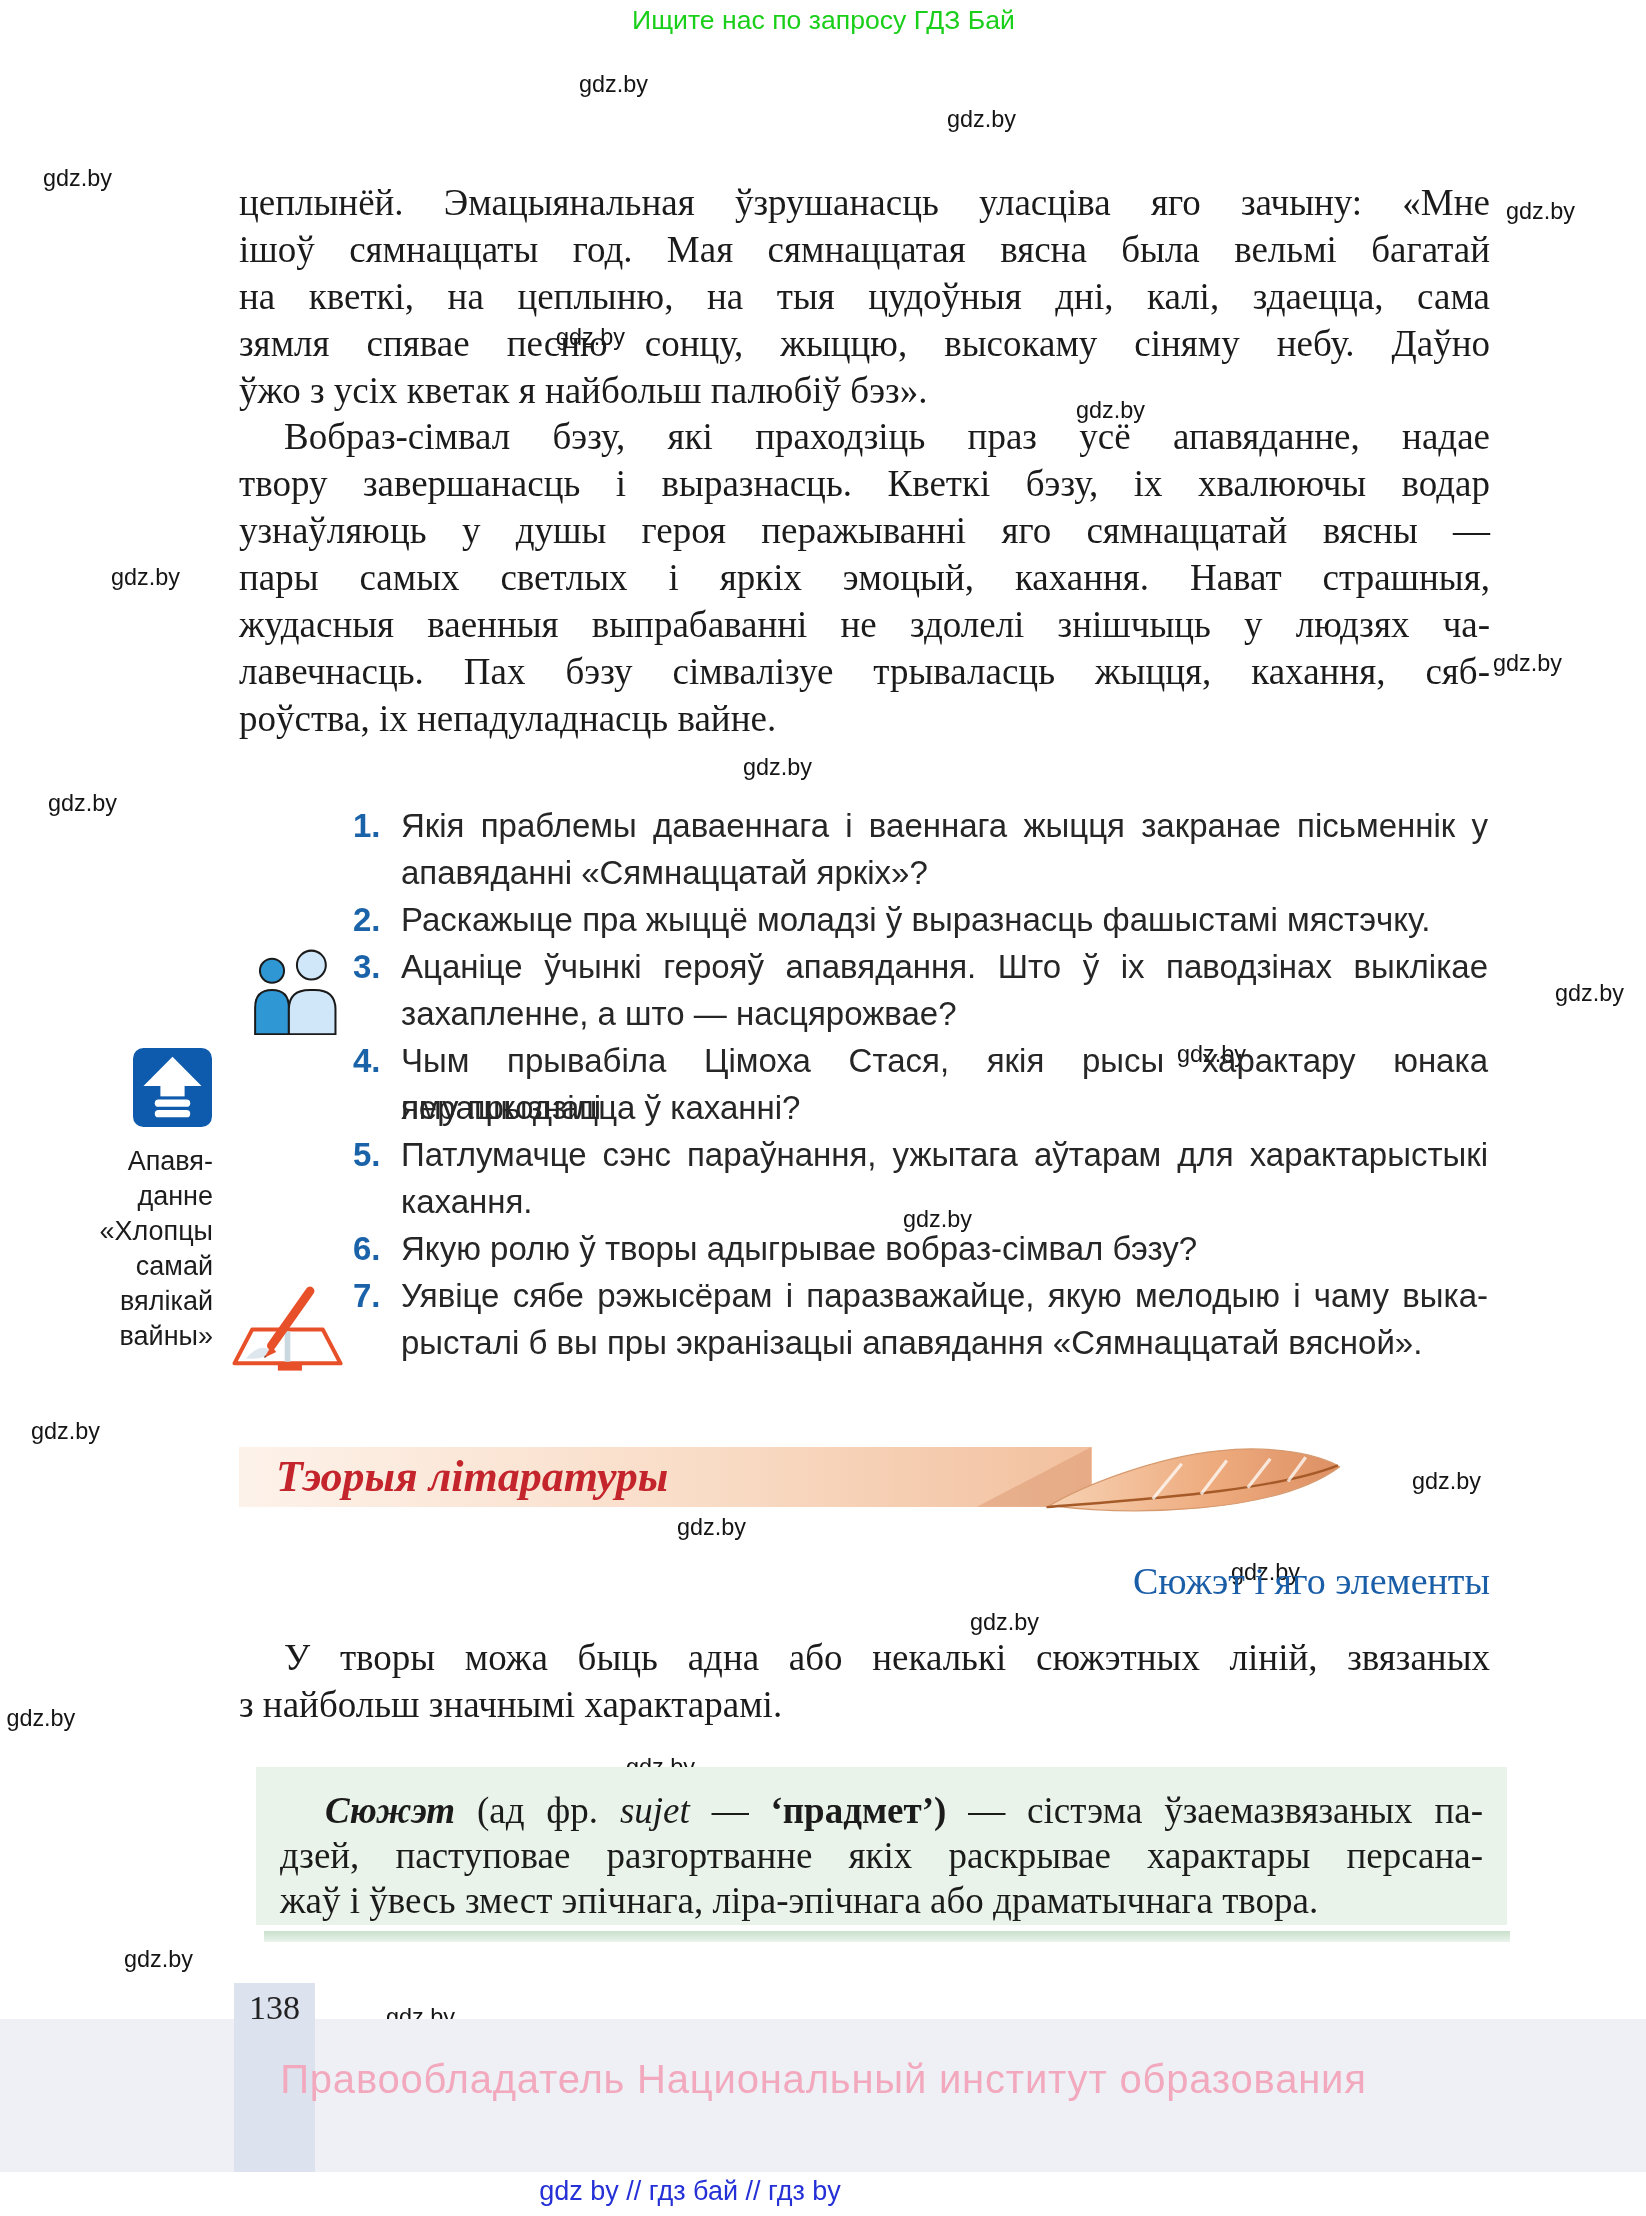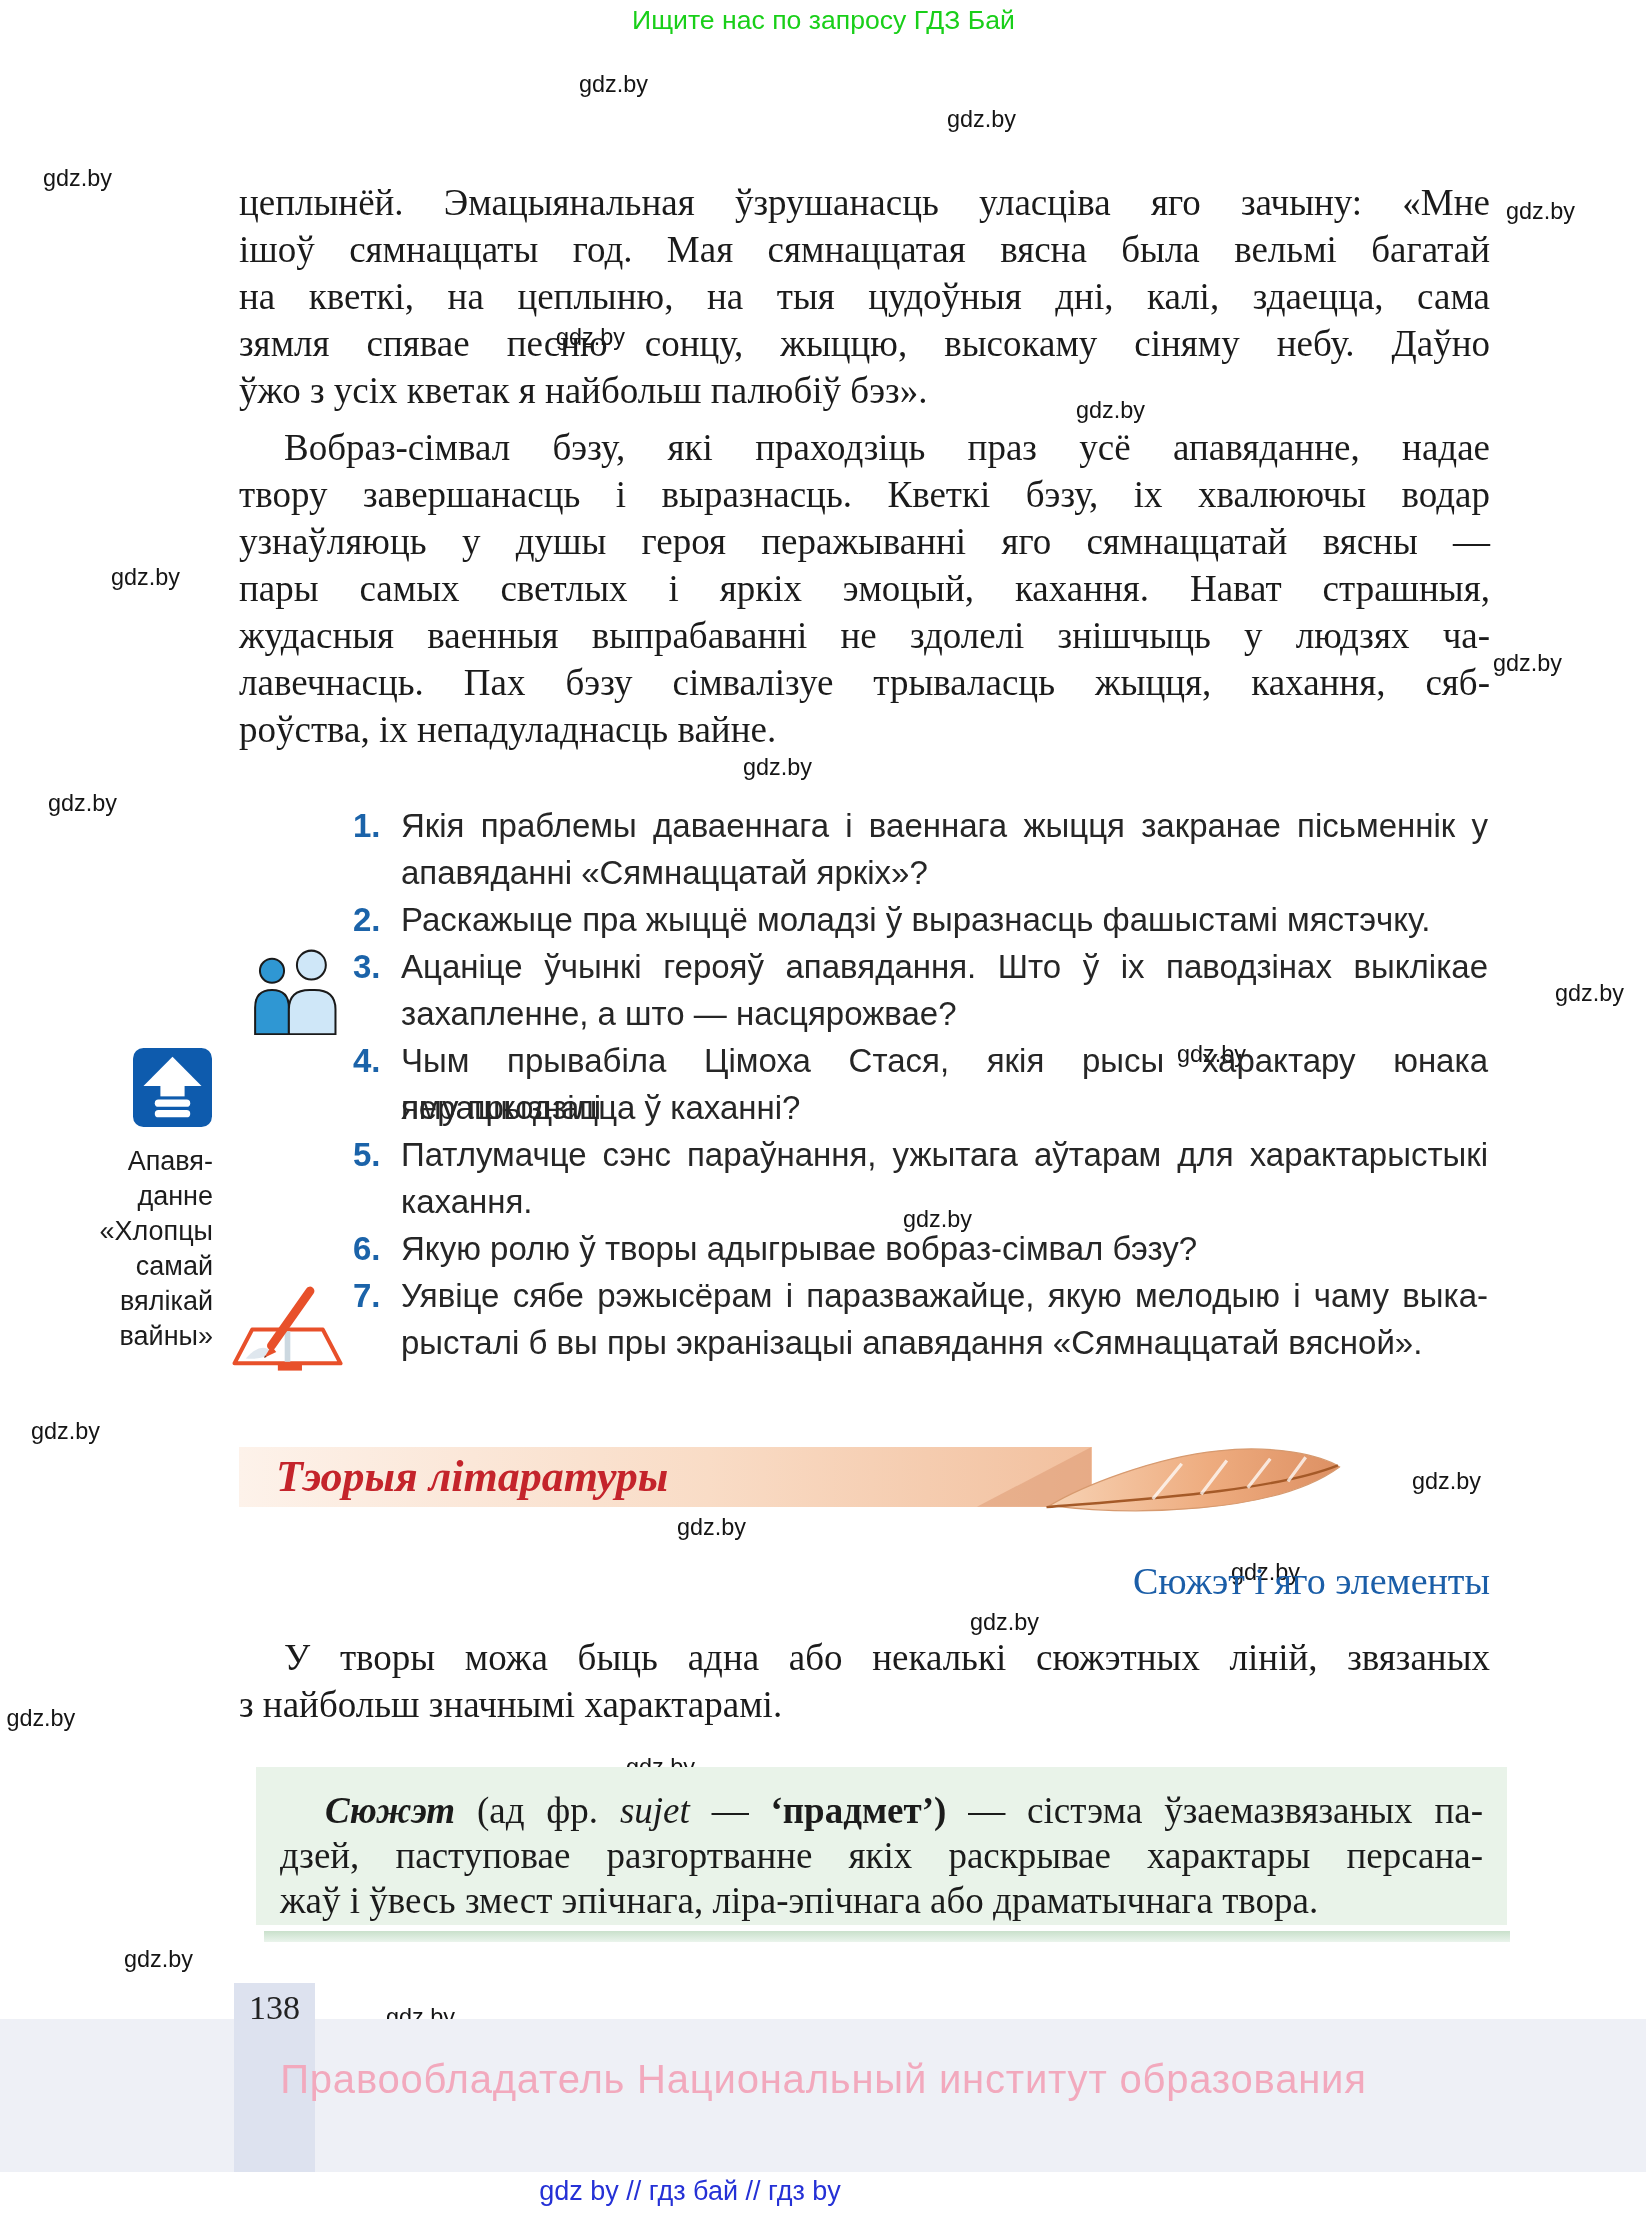--- a/index.html
+++ b/index.html
@@ -92,21 +92,21 @@
       <span class="wm" style="left: 967px; top: 2104px;">gdz.by</span>
     </div>
 
   <div class="para" style="top:179px">
       <div class="tl tl-just">цеплынёй. Эмацыянальная ўзрушанасць уласціва яго зачыну: «Мне</div>
       <div class="tl tl-just">ішоў сямнаццаты год. Мая сямнаццатая вясна была вельмі багатай</div>
       <div class="tl tl-just">на кветкі, на цеплыню, на тыя цудоўныя дні, калі, здаецца, сама</div>
       <div class="tl tl-just">зямля спявае песню сонцу, жыццю, высокаму сіняму небу. Даўно</div>
       <div class="tl tl-last">ўжо з усіх кветак я найбольш палюбіў бэз».</div>
     </div>
-  <div class="para" style="top:424px">
+  <div class="para" style="top:413px">
       <div class="tl tl-just tl-indent">Вобраз-сімвал бэзу, які праходзіць праз усё апавяданне, надае</div>
       <div class="tl tl-just">твору завершанасць і выразнасць. Кветкі бэзу, іх хвалюючы водар</div>
       <div class="tl tl-just">узнаўляюць у душы героя перажыванні яго сямнаццатай вясны —</div>
       <div class="tl tl-just">пары самых светлых і яркіх эмоцый, кахання. Нават страшныя,</div>
       <div class="tl tl-just">жудасныя ваенныя выпрабаванні не здолелі знішчыць у людзях ча-</div>
       <div class="tl tl-just">лавечнасць. Пах бэзу сімвалізуе трываласць жыцця, кахання, сяб-</div>
       <div class="tl tl-last">роўства, іх непадуладнасць вайне.</div>
     </div>
 
   <div class="questions">

